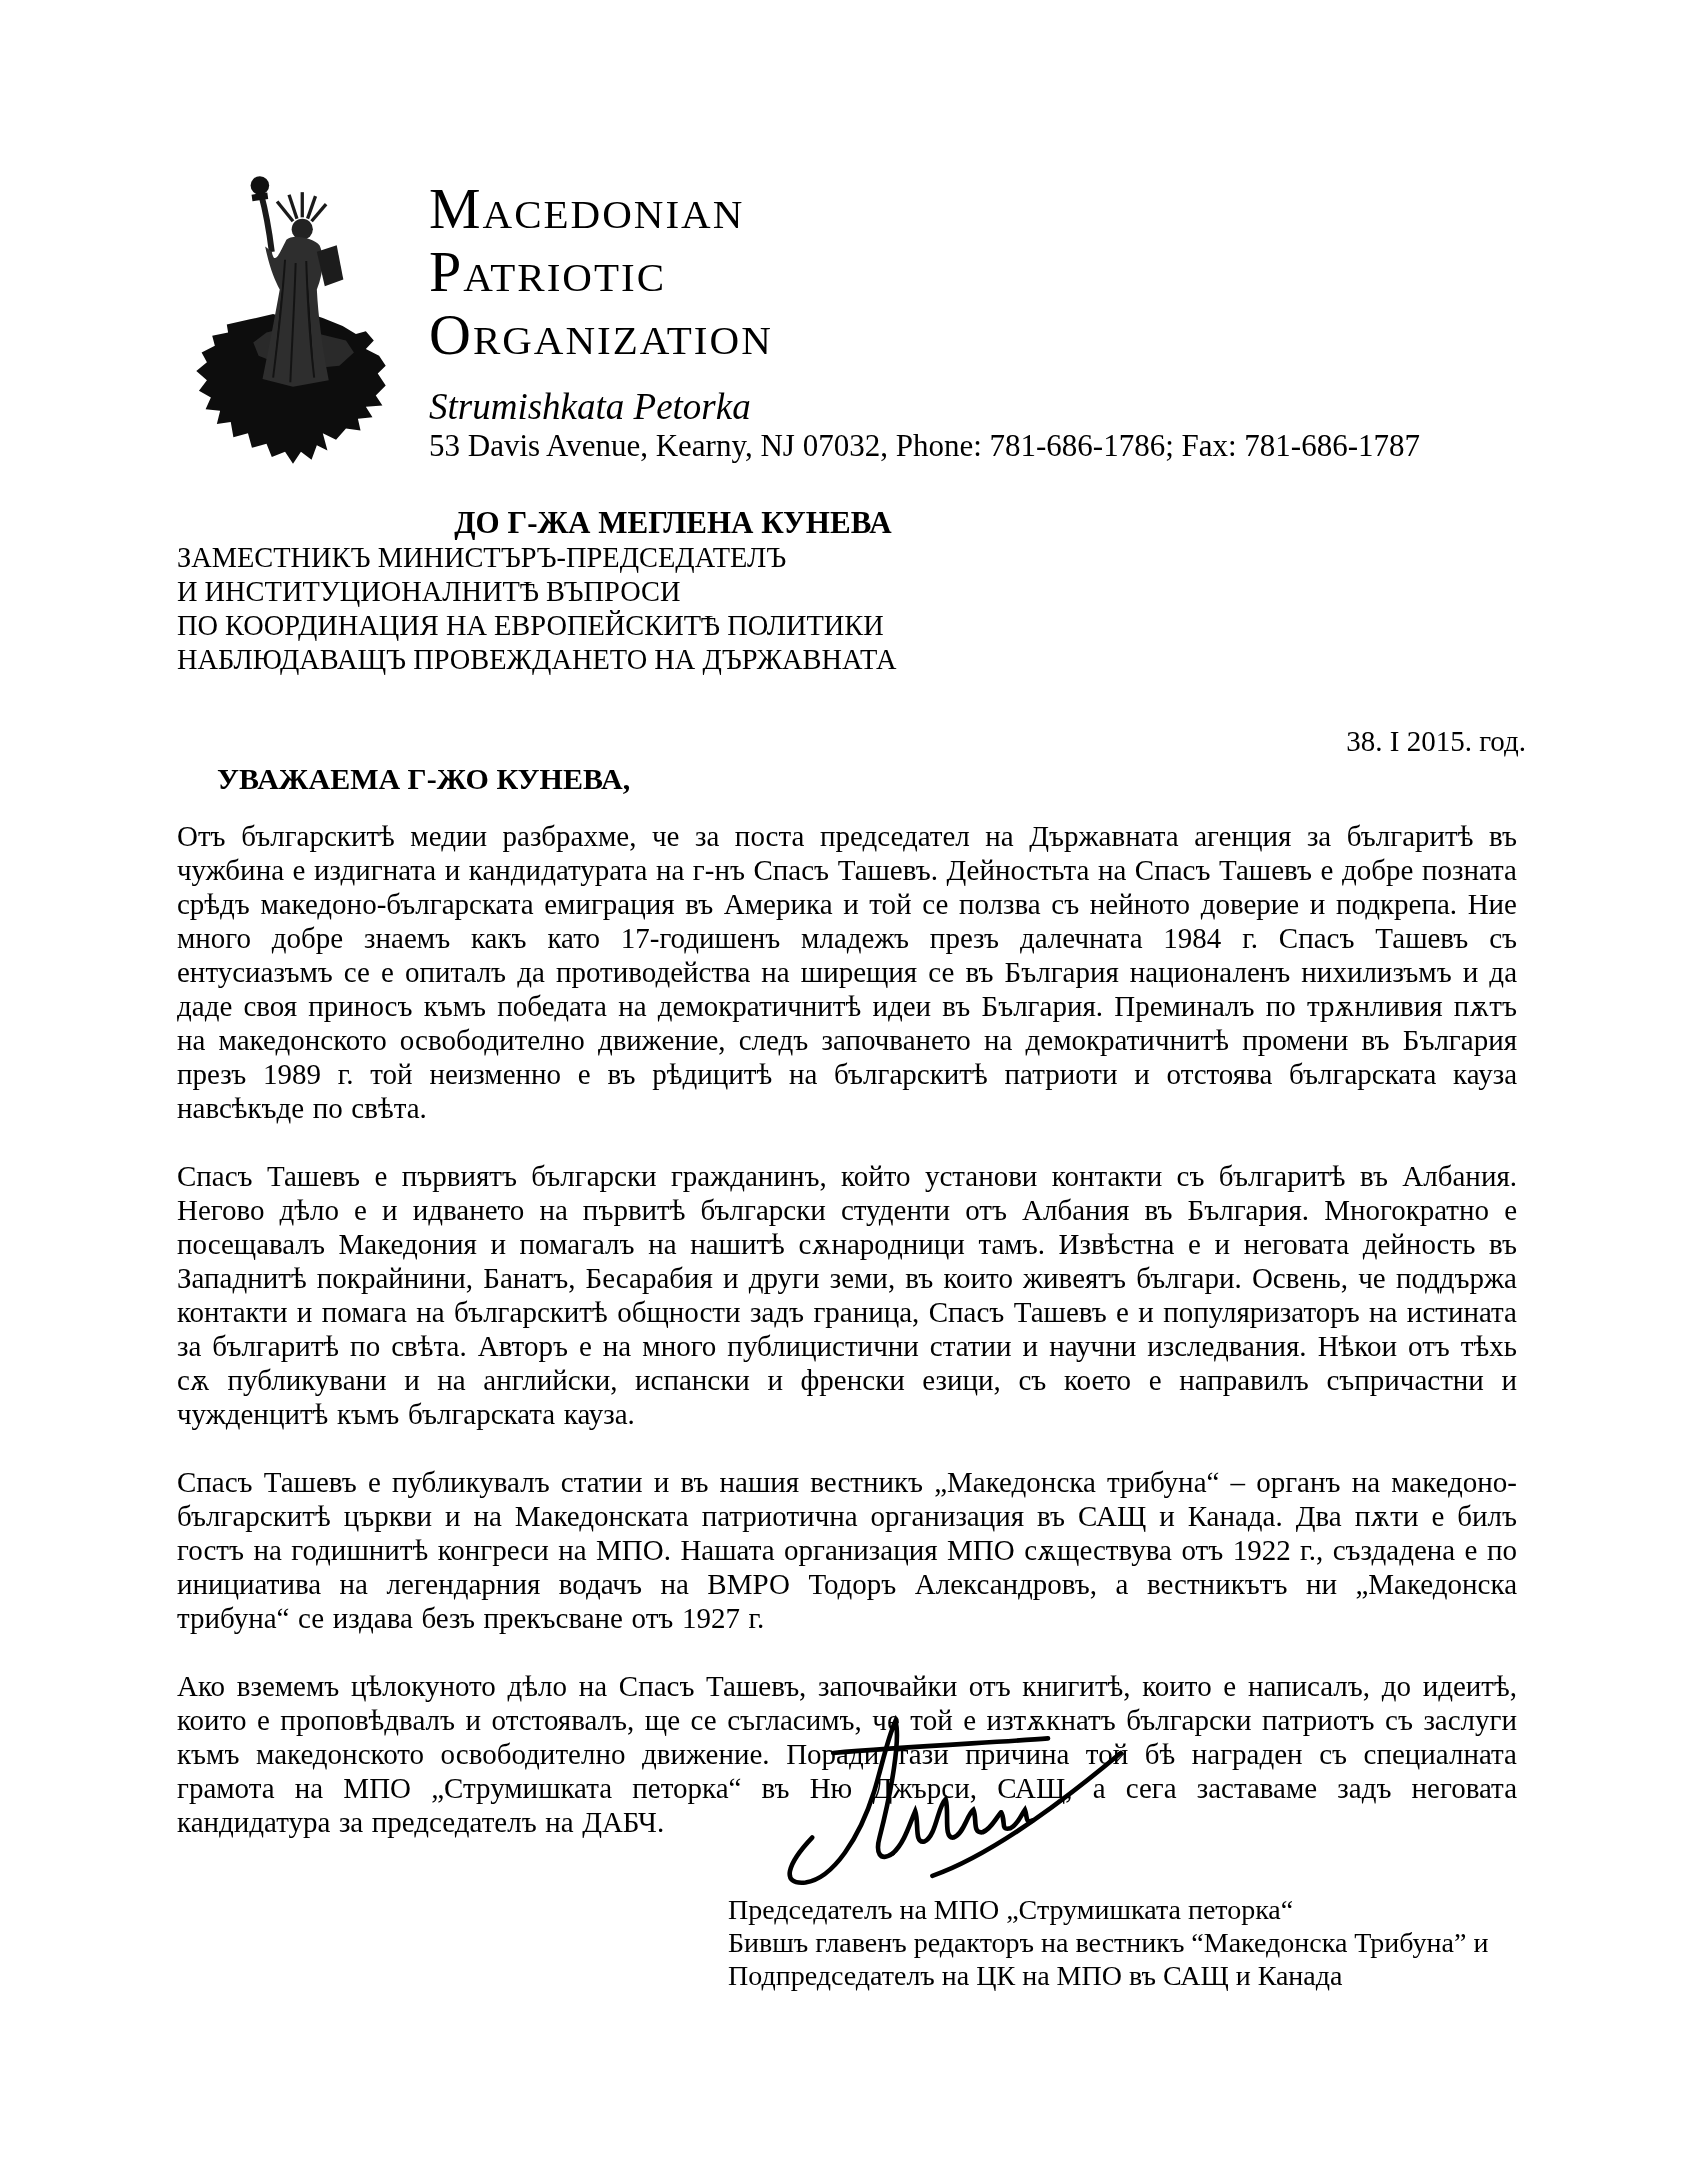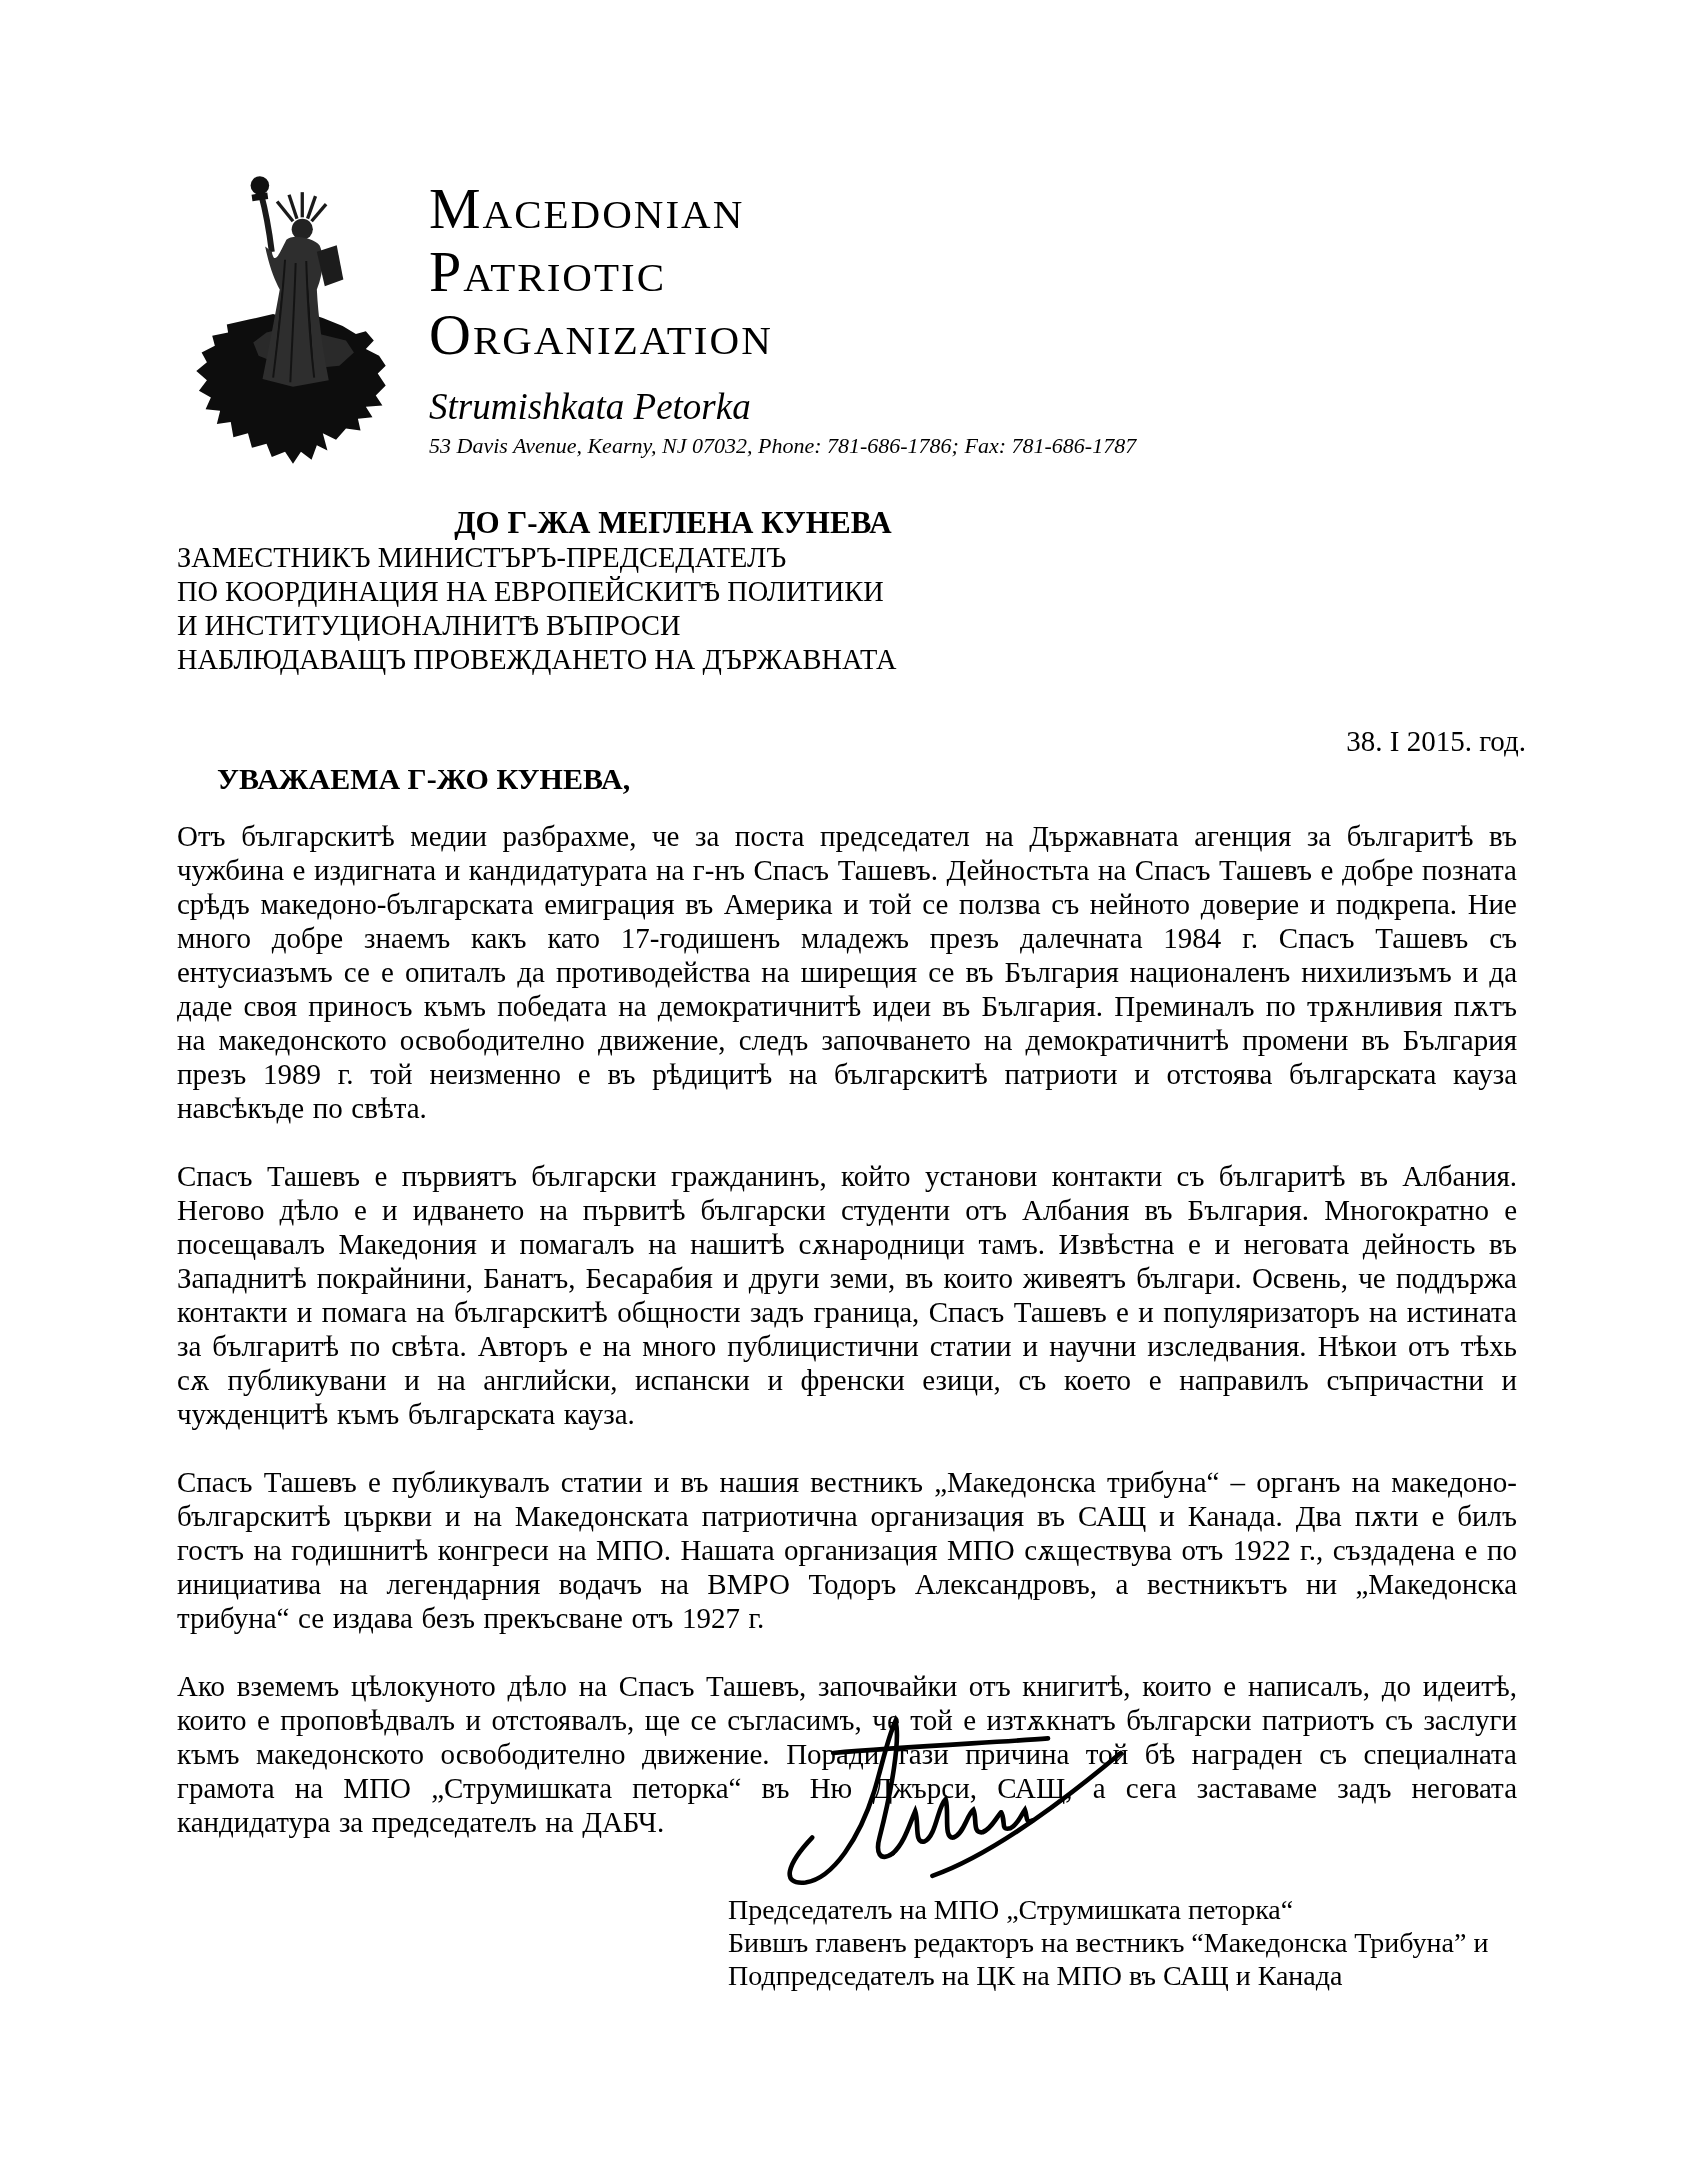--- a/index.html
+++ b/index.html
@@ -39,22 +39,21 @@
     letter-spacing: 2px;
     font-weight: 400;
   }
   .org-subtitle {
     font-style: italic;
     font-size: 37px;
     line-height: 41px;
     margin-top: 20px;
   }
   .org-address {
-    font-style: italic;
-    font-size: 22px;
+    font-size: 31px;
     line-height: 37px;
   }
 
   
   .recipient {
     position: absolute;
     left: 177px;
     top: 504px;
     width: 992px;
   }
@@ -166,22 +165,22 @@
     <div class="org-line">Macedonian</div>
     <div class="org-line">Patriotic</div>
     <div class="org-line">Organization</div>
     <div class="org-subtitle">Strumishkata Petorka</div>
     <div class="org-address">53 Davis Avenue, Kearny, NJ 07032, Phone: 781-686-1786; Fax: 781-686-1787</div>
   </div>
 
   <div class="recipient">
     <div class="recipient-to">ДО Г-ЖА МЕГЛЕНА КУНЕВА</div>
     <div class="recipient-line">ЗАМЕСТНИКЪ МИНИСТЪРЪ-ПРЕДСЕДАТЕЛЪ</div>
+    <div class="recipient-line">И ИНСТИТУЦИОНАЛНИТѢ ВЪПРОСИ</div>
     <div class="recipient-line">ПО КООРДИНАЦИЯ НА ЕВРОПЕЙСКИТѢ ПОЛИТИКИ</div>
-    <div class="recipient-line">И ИНСТИТУЦИОНАЛНИТѢ ВЪПРОСИ</div>
     <div class="recipient-line">НАБЛЮДАВАЩЪ ПРОВЕЖДАНЕТО НА ДЪРЖАВНАТА</div>
   </div>
 
   <div class="date-line">38. I 2015. год.</div>
 
   <div class="salutation">УВАЖАЕМА Г-ЖО КУНЕВА,</div>
 
   <div class="body-text">
     <p>Отъ българскитѣ медии разбрахме, че за поста председател на Държавната агенция за българитѣ въ чужбина е издигната и кандидатурата на г-нъ Спасъ Ташевъ. Дейностьта на Спасъ Ташевъ е добре позната срѣдъ македоно-българската емиграция въ Америка и той се ползва съ нейното доверие и подкрепа. Ние много добре знаемъ какъ като 17-годишенъ младежъ презъ далечната 1984 г. Спасъ Ташевъ съ ентусиазъмъ се е опиталъ да противодейства на ширещия се въ България националенъ нихилизъмъ и да даде своя приносъ къмъ победата на демократичнитѣ идеи въ България. Преминалъ по трѫнливия пѫтъ на македонското освободително движение, следъ започването на демократичнитѣ промени въ България презъ 1989 г. той неизменно е въ рѣдицитѣ на българскитѣ патриоти и отстоява българската кауза навсѣкъде по свѣта.</p>
     <p>Спасъ Ташевъ е първиятъ български гражданинъ, който установи контакти съ българитѣ въ Албания. Негово дѣло е и идването на първитѣ български студенти отъ Албания въ България. Многократно е посещавалъ Македония и помагалъ на нашитѣ сѫнародници тамъ. Извѣстна е и неговата дейность въ Западнитѣ покрайнини, Банатъ, Бесарабия и други земи, въ които живеятъ българи. Освень, че поддържа контакти и помага на българскитѣ общности задъ граница, Спасъ Ташевъ е и популяризаторъ на истината за българитѣ по свѣта. Авторъ е на много публицистични статии и научни изследвания. Нѣкои отъ тѣхь сѫ публикувани и на английски, испански и френски езици, съ което е направилъ съпричастни и чужденцитѣ къмъ българската кауза.</p>

